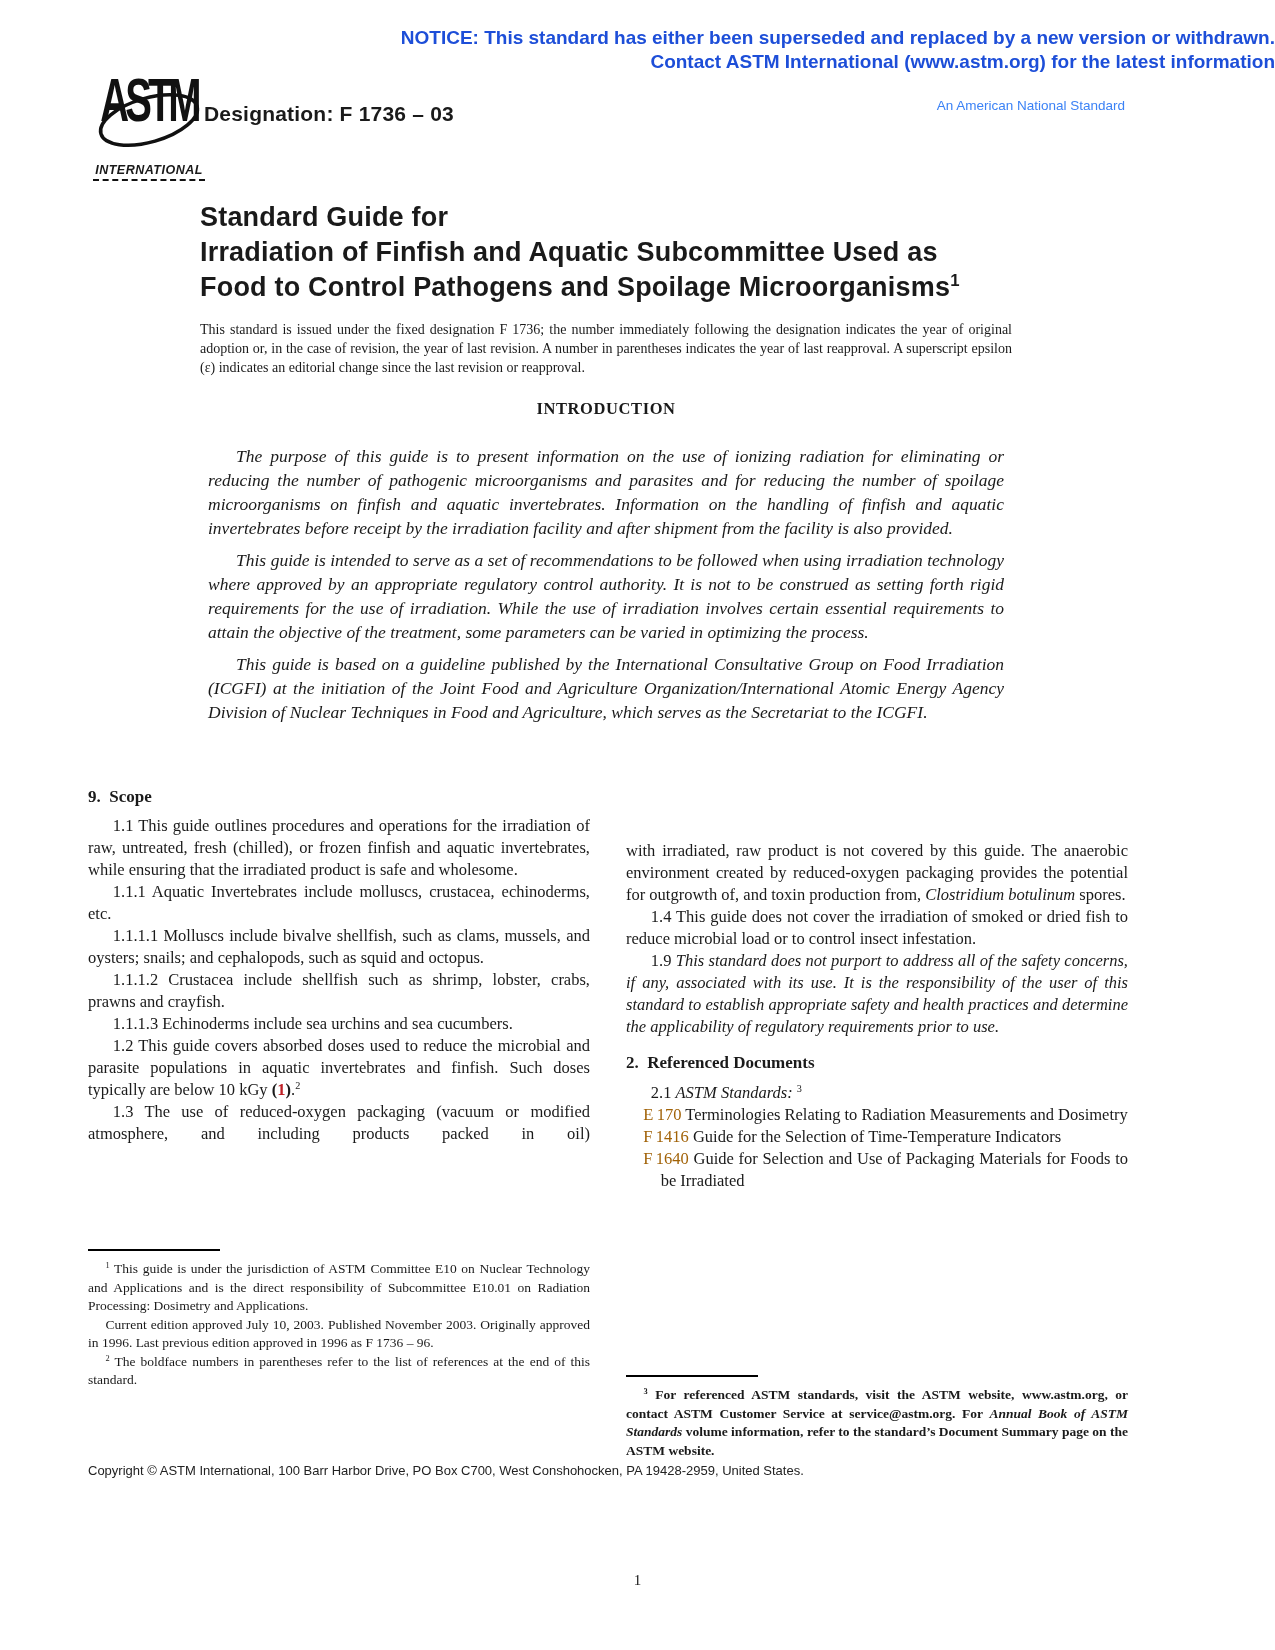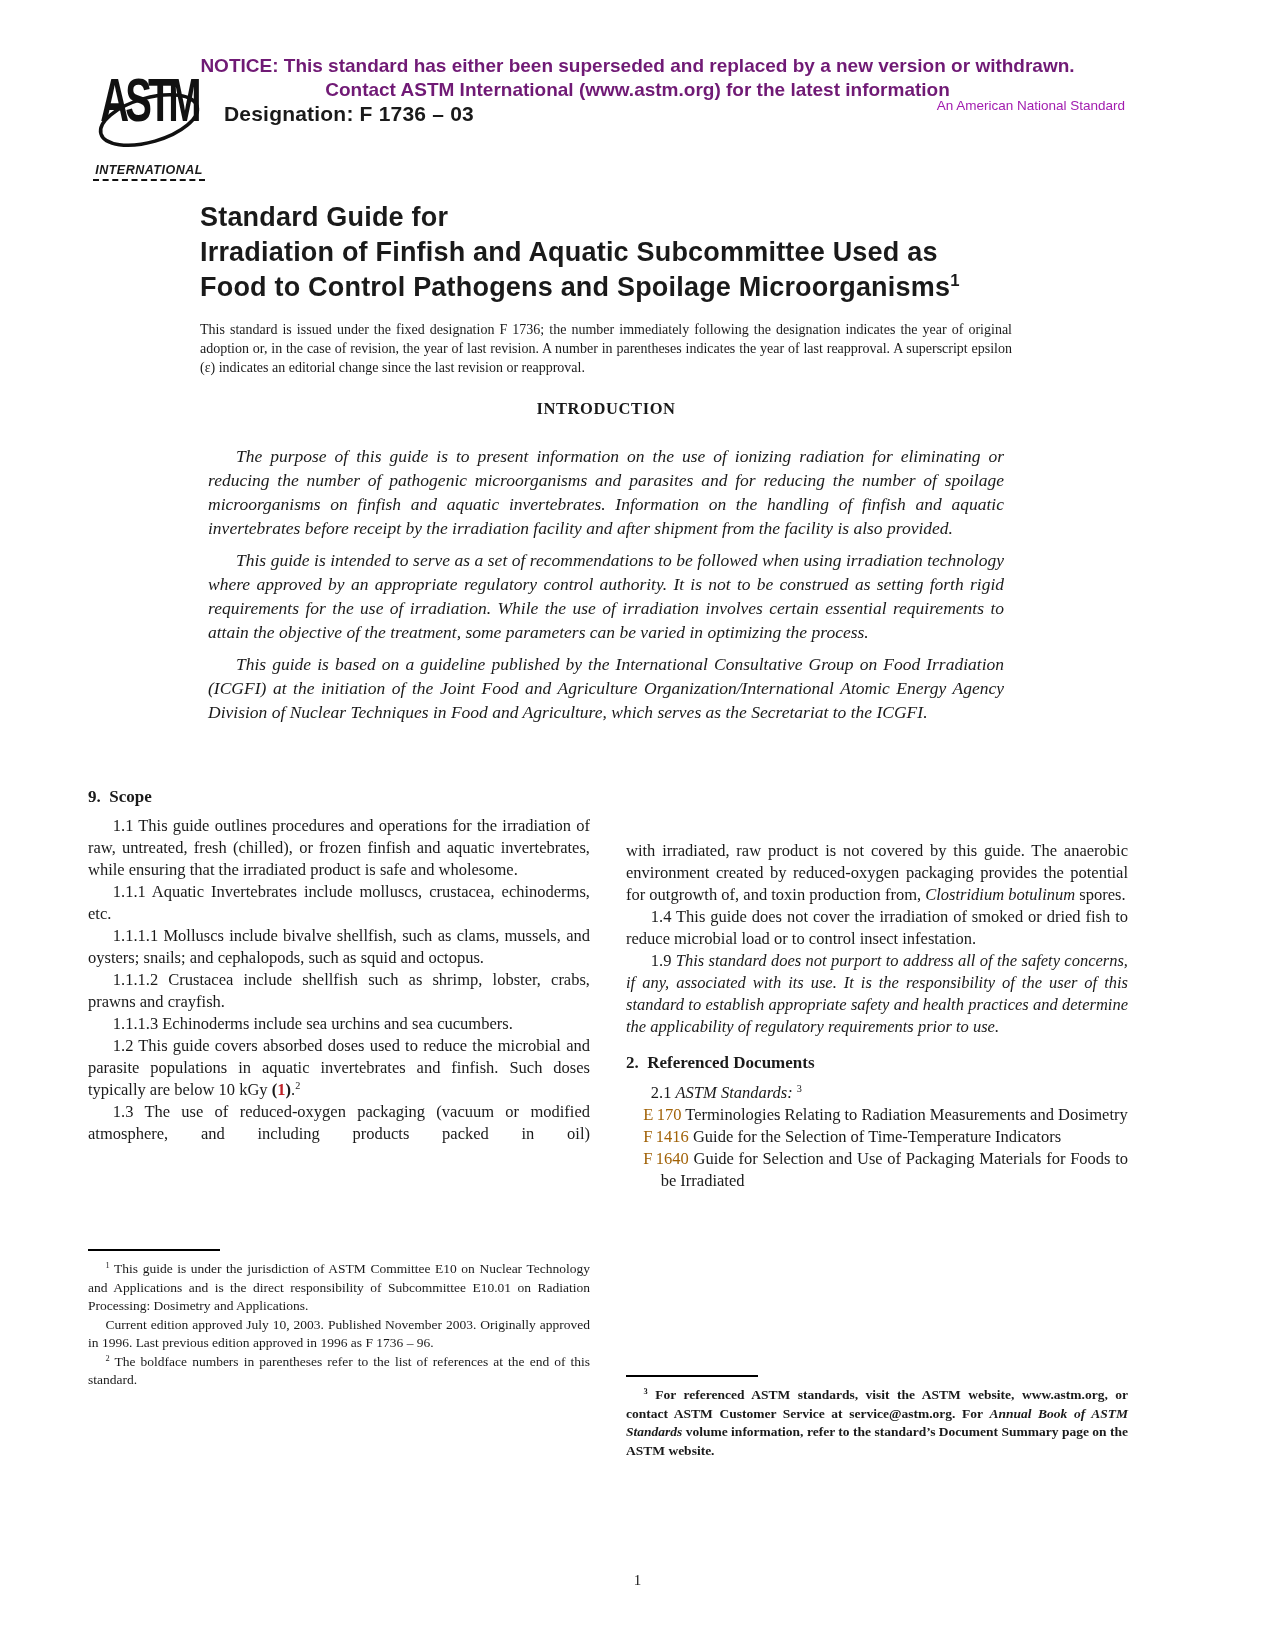--- a/index.html
+++ b/index.html
@@ -1,28 +1,28 @@
 <!DOCTYPE html>
 <html><head>
 <meta charset="utf-8">
 <style>
   html,body{margin:0;padding:0;background:#ffffff;}
   .page{position:relative;width:1275px;height:1650px;background:#fff;color:#1a1a1a;overflow:hidden;}
 
-  .notice{position:absolute;top:26px;left:0;width:100%;text-align:center;
-          font:bold 19px/24px "Liberation Sans",sans-serif;color:#701a75;margin-top:28px;}
+  .notice{position:absolute;top:26px;left:0;width:100%;text-align:right;
+          font:bold 19px/24px "Liberation Sans",sans-serif;color:#1d4ed8;}
 
   .logo{position:absolute;left:93px;top:78px;width:112px;text-align:center;}
   .logo svg{display:block;margin:0 auto;}
   .logo-sub{font:bold italic 12.5px "Liberation Sans",sans-serif;letter-spacing:.5px;
             border-bottom:2px dashed #111;padding-bottom:2px;margin-top:1px;}
 
-  .designation{position:absolute;left:224px;top:102px;
+  .designation{position:absolute;left:204px;top:102px;
                font:bold 21px "Liberation Sans",sans-serif;letter-spacing:.2px;}
-  .ans{position:absolute;top:98px;right:150px;font:13.5px "Liberation Sans",sans-serif;color:#a21caf;}
+  .ans{position:absolute;top:98px;right:150px;font:13.5px "Liberation Sans",sans-serif;color:#3b82f6;}
 
   .title{position:absolute;left:200px;top:200px;width:840px;
          font:bold 27px/35px "Liberation Sans",sans-serif;letter-spacing:.2px;}
 
   .issue{position:absolute;left:200px;top:320px;width:812px;
          font:14px/19px "Liberation Serif",serif;text-align:justify;}
 
   .intro-head{position:absolute;left:200px;top:399px;width:812px;text-align:center;
               font:bold 16.5px "Liberation Serif",serif;letter-spacing:.6px;}
 
@@ -127,15 +127,16 @@
       <p class="refitem"><span class="ref">F 1640</span><span> Guide for Selection and Use of Packaging Materials for Foods to be Irradiated</span></p>
 
       <div class="fnblock fn-right">
         <div class="fnrule"></div>
         <p><span class="sup">3</span><span> For referenced ASTM standards, visit the ASTM website, www.astm.org, or contact ASTM Customer Service at service@astm.org. For </span><span class="it">Annual Book of ASTM Standards</span><span> volume information, refer to the standard’s Document Summary page on the ASTM website.</span></p>
       </div>
     </div>
 
   </div>
 
+  <div class="copyright">Copyright © ASTM International, 100 Barr Harbor Drive, PO Box C700, West Conshohocken, PA 19428-2959, United States.</div>
   <div class="pagenum">1</div>
 
 </div>
 
 </body></html>

